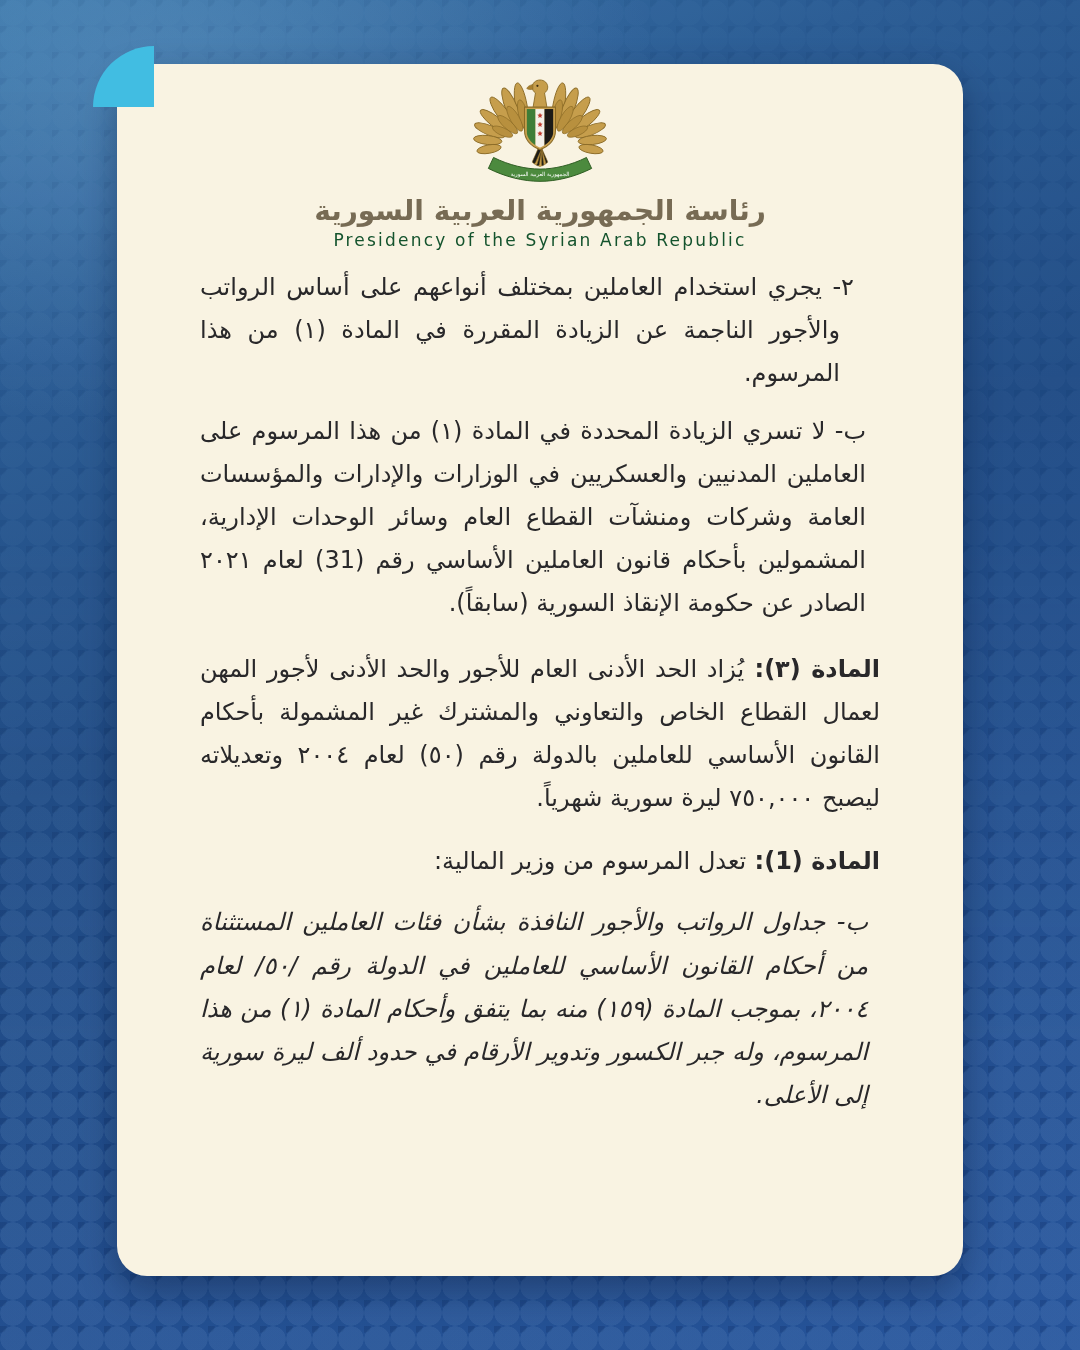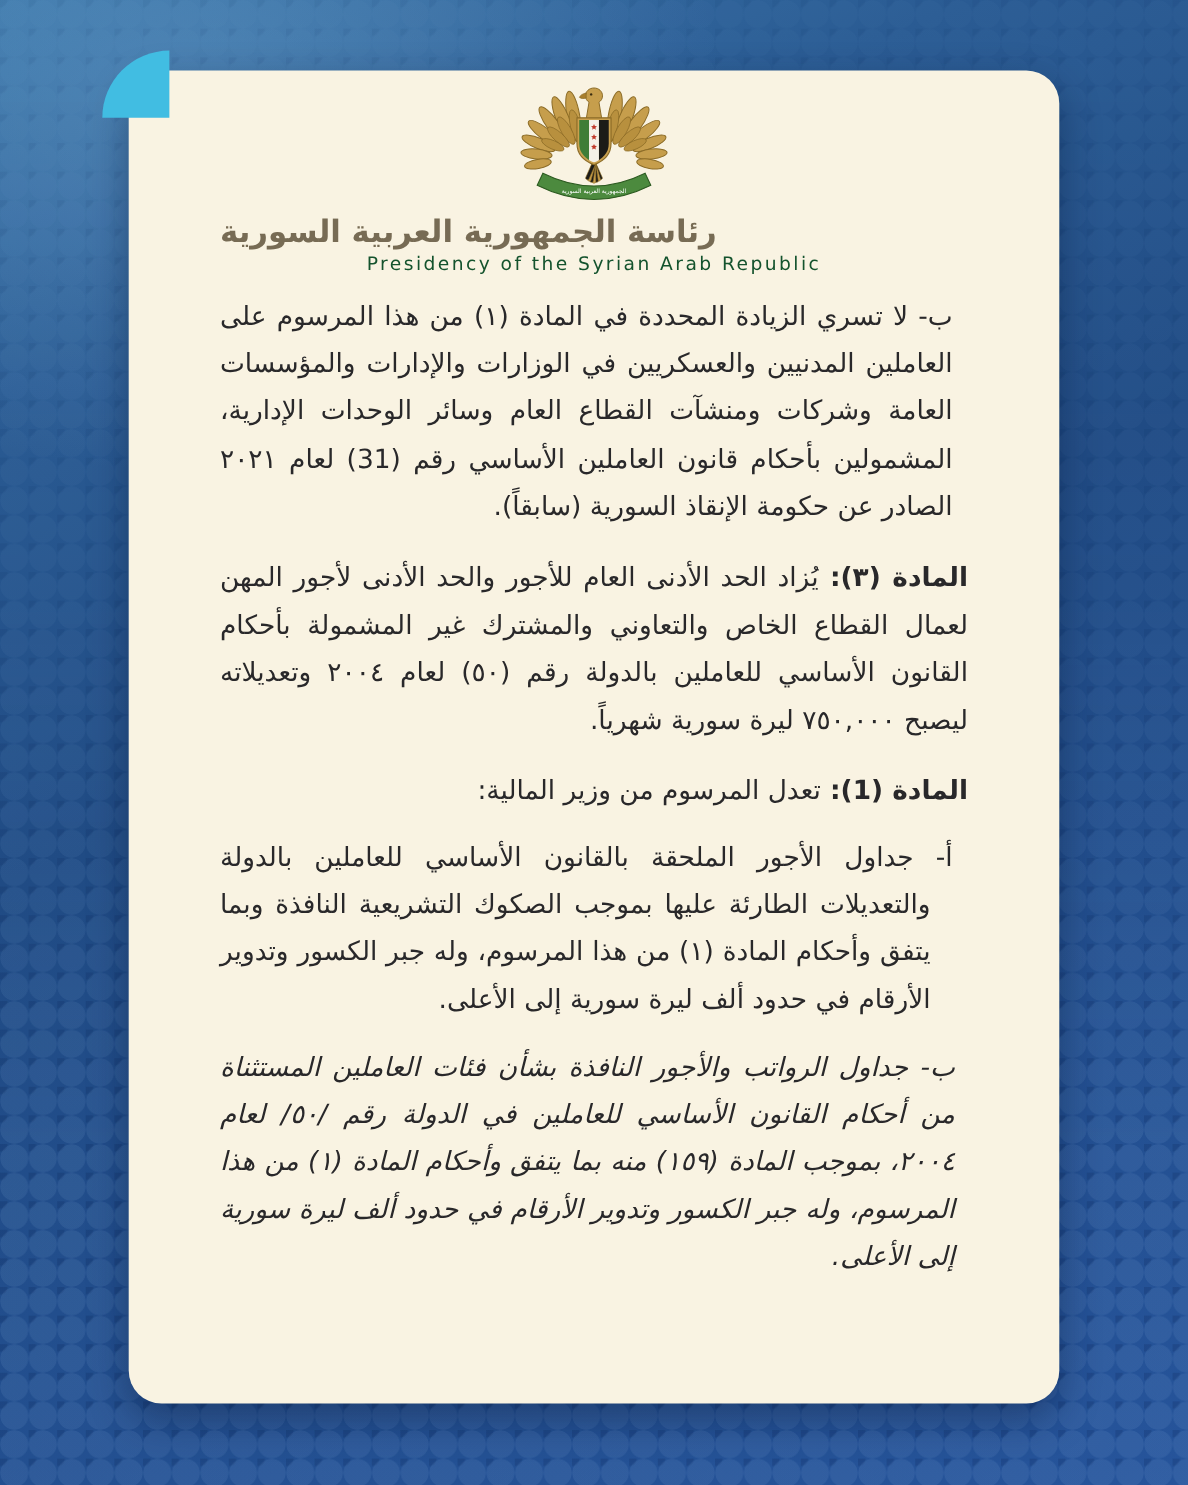--- a/index.html
+++ b/index.html
@@ -32,21 +32,21 @@
     background:#f9f3e2;
     border-radius:30px;
     box-shadow:0 14px 36px rgba(4,20,52,.40);
     padding:12px 83px 0 83px;
     z-index:2;
     direction:rtl;
   }
   .emblem-wrap{text-align:center;direction:ltr;}
   .emblem-wrap svg{display:inline-block;}
   .title-ar{
-    text-align:left;
+    text-align:center;
     font-size:28px;font-weight:bold;
     color:#776b54;
     margin-top:4px;
     letter-spacing:0;
   }
   .title-en{
     direction:ltr;
     text-align:center;
     font-size:17px;
     color:#14532d;
@@ -154,26 +154,26 @@
         <path d="M38 126 c24 12 50 18 72 18 c22 0 48 -6 72 -18 l8 17 c-26 13 -54 20 -80 20 c-26 0 -54 -7 -80 -20 z" fill="#4c8a3e" stroke="#2c5a20" stroke-width="1.5"></path>
         <text x="110" y="154" font-size="8.5" fill="#ffffff" text-anchor="middle" font-family="DejaVu Sans, sans-serif">الجمهورية العربية السورية</text>
       </svg>
     </div>
 
     <div class="title-ar">رئاسة الجمهورية العربية السورية</div>
     <div class="title-en">Presidency of the Syrian Arab Republic</div>
 
     <div class="body-text">
 
+      <p class="para p-item2"><span>٢- يجري استخدام العاملين بمختلف أنواعهم على أساس الرواتب والأجور الناجمة عن الزيادة المقررة في المادة (١) من هذا المرسوم.</span></p>
 
       <p class="para p-itemb1"><span>ب- لا تسري الزيادة المحددة في المادة (١) من هذا المرسوم على العاملين المدنيين والعسكريين في الوزارات والإدارات والمؤسسات العامة وشركات ومنشآت القطاع العام وسائر الوحدات الإدارية، المشمولين بأحكام قانون العاملين الأساسي رقم (31) لعام ٢٠٢١ الصادر عن حكومة الإنقاذ السورية (سابقاً).</span></p>
 
       <p class="para p-art3"><strong class="lbl">المادة (٣):</strong><span>يُزاد الحد الأدنى العام للأجور والحد الأدنى لأجور المهن لعمال القطاع الخاص والتعاوني والمشترك غير المشمولة بأحكام القانون الأساسي للعاملين بالدولة رقم (٥٠) لعام ٢٠٠٤ وتعديلاته ليصبح ٧٥٠,٠٠٠ ليرة سورية شهرياً.</span></p>
 
       <p class="para p-art4"><strong class="lbl">المادة (1):</strong><span>تعدل المرسوم من وزير المالية:</span></p>
 
-      <p class="para p-itema"><span>أ-  جداول الأجور الملحقة بالقانون الأساسي للعاملين بالدولة والتعديلات الطارئة عليها بموجب الصكوك التشريعية النافذة وبما يتفق وأحكام المادة (١) من هذا المرسوم، وله جبر الكسور وتدوير الأرقام في حدود ألف ليرة سورية إلى الأعلى.</span></p>
 
       <p class="para p-itemb2"><span>ب- جداول الرواتب والأجور النافذة بشأن فئات العاملين المستثناة من أحكام القانون الأساسي للعاملين في الدولة رقم /٥٠/ لعام ٢٠٠٤، بموجب المادة (١٥٩) منه بما يتفق وأحكام المادة (١) من هذا المرسوم، وله جبر الكسور وتدوير الأرقام في حدود ألف ليرة سورية إلى الأعلى.</span></p>
 
     </div>
   </div>
 </div>
 
 </body></html>

